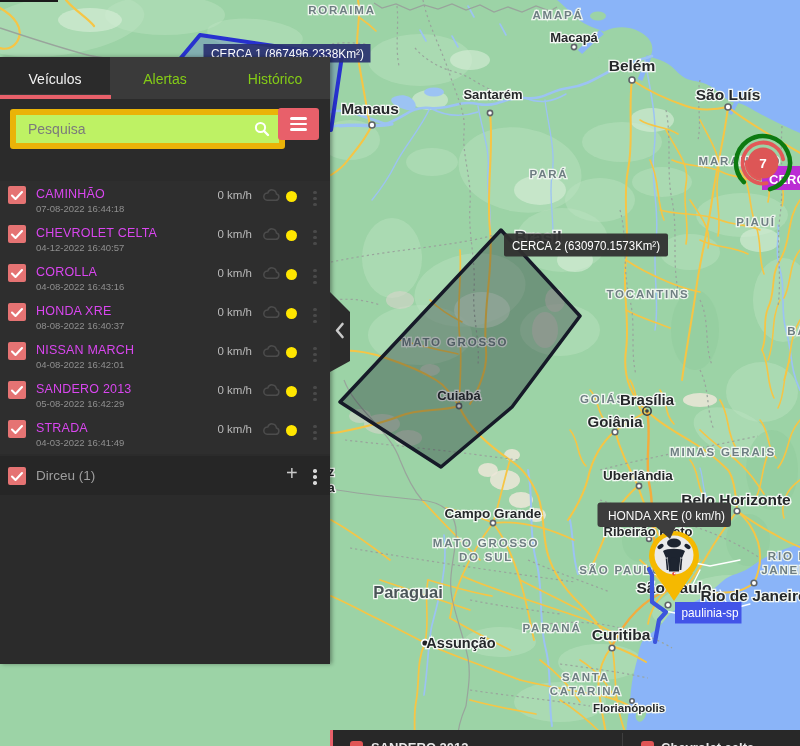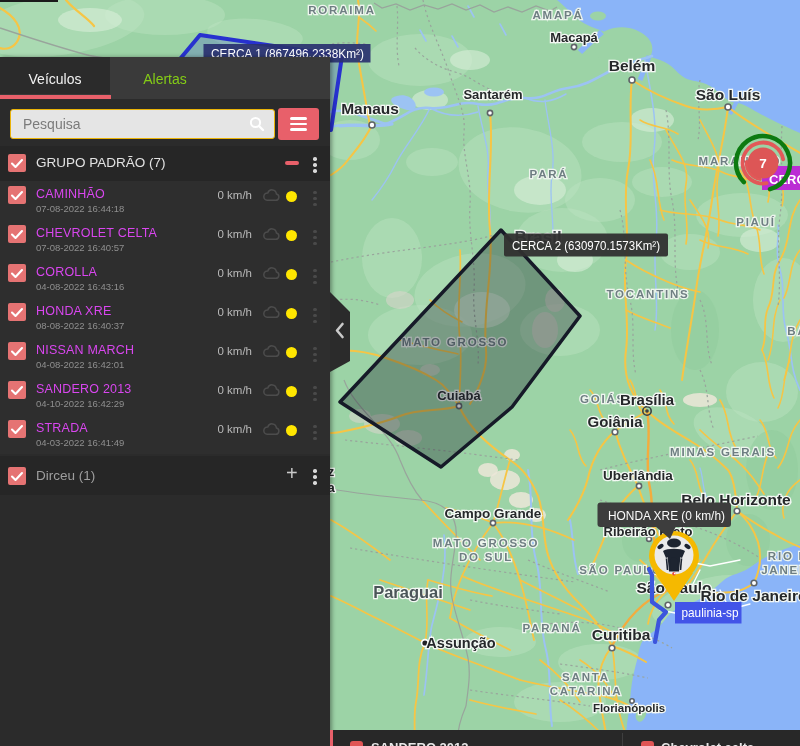--- a/index.html
+++ b/index.html
@@ -1,28 +1,28 @@
 <!DOCTYPE html>
 <html><head>
 <meta charset="utf-8">
 <style>
 html,body{margin:0;padding:0}
 #app{position:relative;width:800px;height:746px;overflow:hidden;font-family:"Liberation Sans",sans-serif;background:#9cd3a6}
 #map{position:absolute;left:0;top:0}
 #topstrip{position:absolute;left:0;top:0;width:58px;height:2px;background:#1b1b1b}
 
-#sidebar{position:absolute;left:0;top:57px;width:330px;height:689px;background:#2b2b2b;box-shadow:2px 0 4px rgba(0,0,0,.35)}
+#sidebar{position:absolute;left:0;top:57px;width:330px;height:607px;background:#2b2b2b;box-shadow:2px 0 4px rgba(0,0,0,.35)}
 #tabs{position:absolute;left:0;top:0;width:330px;height:42px;background:#3a3a3a}
 .tab{position:absolute;top:0;width:110px;height:37px;line-height:44px;text-align:center;font-size:14px;color:#84cc16}
 #tab1{left:0;background:#2b2b2b;color:#f2f2f2}
 #tab2{left:110px}
 #tab3{left:220px}
 #tabline{position:absolute;left:0;top:37.5px;width:110.5px;height:5.5px;background:#e8606a}
 #searcharea{position:absolute;left:0;top:42px;width:330px;height:46px;background:#2b2b2b}
-#searchbox{position:absolute;left:10px;top:10px;width:263px;height:28px;background:#e5e5e5;border:1px solid #eab308;border-radius:3px}
+#searchbox{position:absolute;left:10px;top:10px;width:263px;height:28px;background:#bef264;border:6px solid #eab308;border-radius:3px}
 #searchbox span{position:absolute;left:12px;top:6px;font-size:14px;color:#7b7b7b}
 #mag{position:absolute;right:8px;top:5px}
 #redbtn{position:absolute;left:278px;top:9px;width:41px;height:32px;background:#e8606a;border-radius:3px}
 #redbtn i{position:absolute;left:12px;width:17px;height:2.5px;background:#fff;border-radius:2px}
 
 .grphdr{position:absolute;left:0;width:330px;background:#262626}
 .row{position:absolute;left:0;width:330px;height:39px;background:#2e2e2e}
 .cb{position:absolute;left:8px;width:18px;height:18px;background:#e57373;border-radius:2px;color:#fff;font-size:13px;font-weight:bold;text-align:center;line-height:18px}
 .vname{position:absolute;left:36px;top:6px;font-size:12.5px;color:#d946ef;letter-spacing:.2px}
 .vdate{position:absolute;left:36px;top:22.5px;font-size:9.5px;color:#8f8f8f}
@@ -333,48 +333,37 @@
 <rect x="597.5" y="502.5" width="133.5" height="24.5" rx="3" fill="#3d3d3d"></rect>
 <text x="608" y="519.5" font-size="13.2" textLength="117" lengthAdjust="spacingAndGlyphs" fill="#fafafa" font-family="Liberation Sans,sans-serif">HONDA XRE (0 km/h)</text>
 <rect x="675" y="602" width="66.5" height="21.5" fill="#4254e8"></rect>
 <text x="681.5" y="617" font-size="13" textLength="57" lengthAdjust="spacingAndGlyphs" fill="#fff" font-family="Liberation Sans,sans-serif">paulinia-sp</text>
 </svg>
 <div id="topstrip"></div>
 <div id="sidebar">
   <div id="tabs">
     <div class="tab" id="tab1">Veículos</div>
     <div class="tab" id="tab2">Alertas</div>
+    <div class="tab" id="tab3">Histórico</div>
     <div id="tabline"></div>
   </div>
   <div id="searcharea">
     <div id="searchbox">
           <span>Pesquisa</span>
       <svg id="mag" width="18" height="18" viewBox="0 0 18 18">
             <circle cx="7.5" cy="7.5" r="4.6" fill="none" stroke="#fff" stroke-width="2"></circle>
             <line x1="11" y1="11" x2="15" y2="15" stroke="#fff" stroke-width="2.4" stroke-linecap="round"></line>
           </svg>
     </div>
     <div id="redbtn">
           <i style="top:9px"></i>
           <i style="top:14.5px"></i>
           <i style="top:20px"></i>
         </div>
   </div>
-  <div class="grphdr" style="top:89px;height:35px">
-    <div class="cb" style="top:8px"><svg width="18" height="18" viewBox="0 0 18 18">
-            <polyline points="4,9.5 7.5,13 14,6" fill="none" stroke="#fff" stroke-width="2.1" stroke-linecap="round" stroke-linejoin="round"></polyline>
-          </svg></div>
-    <div class="gname" style="top:9px">GRUPO PADRÃO (7)</div>
-    <div class="minus" style="top:15px"></div>
-    <div class="dots lit" style="top:11px">
-          <i></i>
-          <i></i>
-          <i></i>
-        </div>
-  </div>
   <div class="row" style="top:123.5px">
     <div class="cb" style="top:5.5px"><svg width="18" height="18" viewBox="0 0 18 18">
             <polyline points="4,9.5 7.5,13 14,6" fill="none" stroke="#fff" stroke-width="2.1" stroke-linecap="round" stroke-linejoin="round"></polyline>
           </svg></div>
     <div class="vname">CAMINHÃO</div>
     <div class="vdate">07-08-2022 16:44:18</div>
     <div class="vspeed">0 km/h</div>
     <div class="veye"><svg width="19" height="14" viewBox="0 0 19 14">
             <path d="M5.2,11.3 h8.2 a3.2,3.2 0 0 0 1.0,-6.3 a4.4,4.4 0 0 0 -8.6,-1.0 a3.5,3.5 0 0 0 -0.6,7.3 z" fill="none" stroke="#4c4c4c" stroke-width="1.5" stroke-linejoin="round"></path>
           </svg></div>
@@ -383,21 +372,21 @@
           <i></i>
           <i></i>
           <i></i>
         </div>
   </div>
   <div class="row" style="top:162.5px">
     <div class="cb" style="top:5.5px"><svg width="18" height="18" viewBox="0 0 18 18">
             <polyline points="4,9.5 7.5,13 14,6" fill="none" stroke="#fff" stroke-width="2.1" stroke-linecap="round" stroke-linejoin="round"></polyline>
           </svg></div>
     <div class="vname">CHEVROLET CELTA</div>
-    <div class="vdate">07-08-2022 16:40:57</div>
+    <div class="vdate">04-12-2022 16:40:57</div>
     <div class="vspeed">0 km/h</div>
     <div class="veye"><svg width="19" height="14" viewBox="0 0 19 14">
             <path d="M5.2,11.3 h8.2 a3.2,3.2 0 0 0 1.0,-6.3 a4.4,4.4 0 0 0 -8.6,-1.0 a3.5,3.5 0 0 0 -0.6,7.3 z" fill="none" stroke="#4c4c4c" stroke-width="1.5" stroke-linejoin="round"></path>
           </svg></div>
     <div class="vdot"></div>
     <div class="dots" style="top:10px">
           <i></i>
           <i></i>
           <i></i>
         </div>
@@ -451,21 +440,21 @@
           <i></i>
           <i></i>
           <i></i>
         </div>
   </div>
   <div class="row" style="top:318.5px">
     <div class="cb" style="top:5.5px"><svg width="18" height="18" viewBox="0 0 18 18">
             <polyline points="4,9.5 7.5,13 14,6" fill="none" stroke="#fff" stroke-width="2.1" stroke-linecap="round" stroke-linejoin="round"></polyline>
           </svg></div>
     <div class="vname">SANDERO 2013</div>
-    <div class="vdate">04-10-2022 16:42:29</div>
+    <div class="vdate">05-08-2022 16:42:29</div>
     <div class="vspeed">0 km/h</div>
     <div class="veye"><svg width="19" height="14" viewBox="0 0 19 14">
             <path d="M5.2,11.3 h8.2 a3.2,3.2 0 0 0 1.0,-6.3 a4.4,4.4 0 0 0 -8.6,-1.0 a3.5,3.5 0 0 0 -0.6,7.3 z" fill="none" stroke="#4c4c4c" stroke-width="1.5" stroke-linejoin="round"></path>
           </svg></div>
     <div class="vdot"></div>
     <div class="dots" style="top:10px">
           <i></i>
           <i></i>
           <i></i>
         </div>

